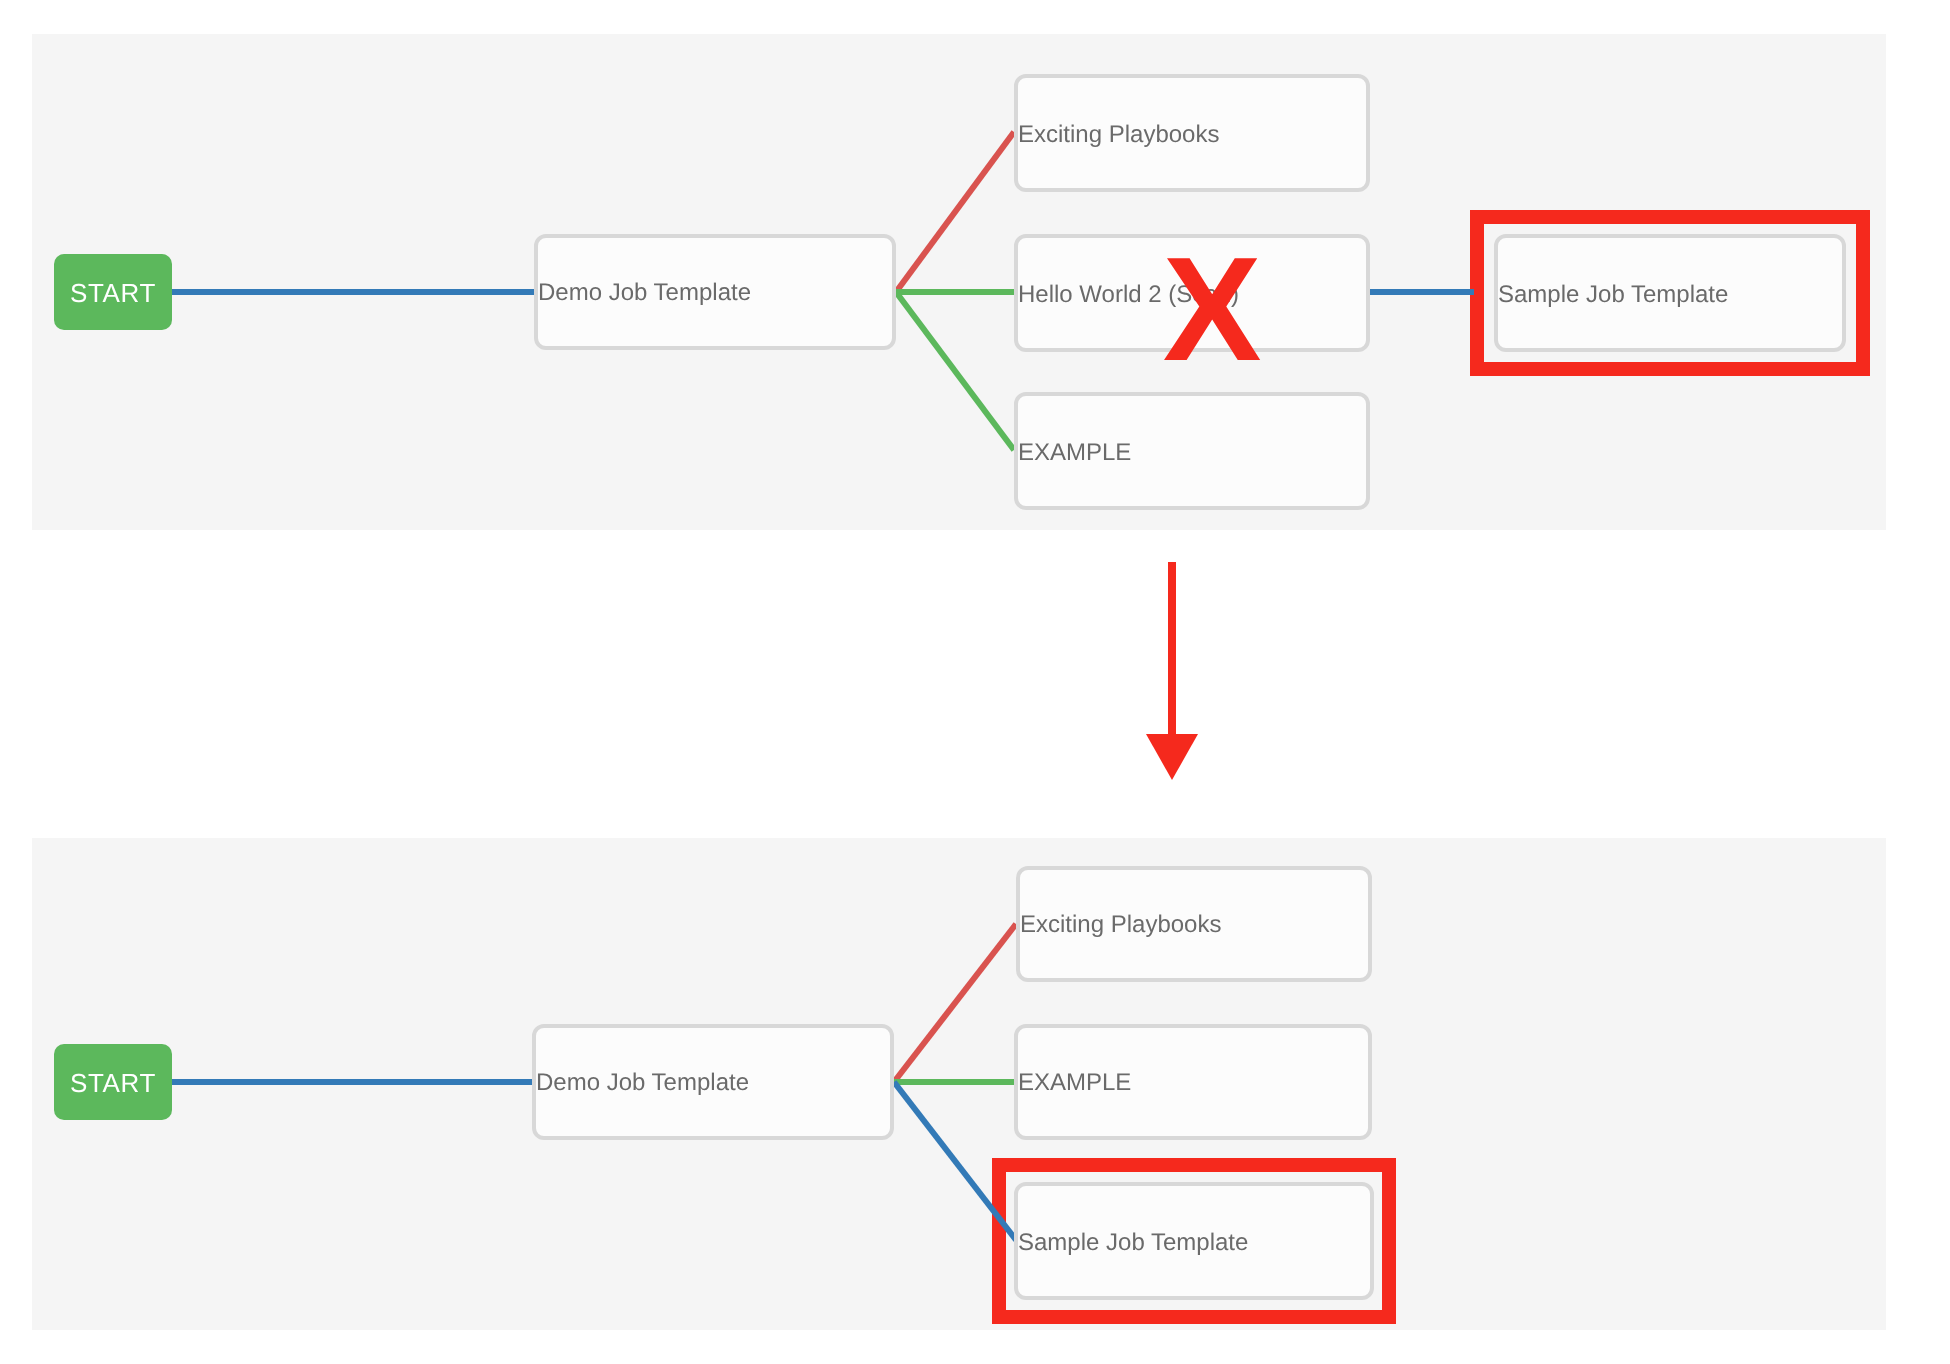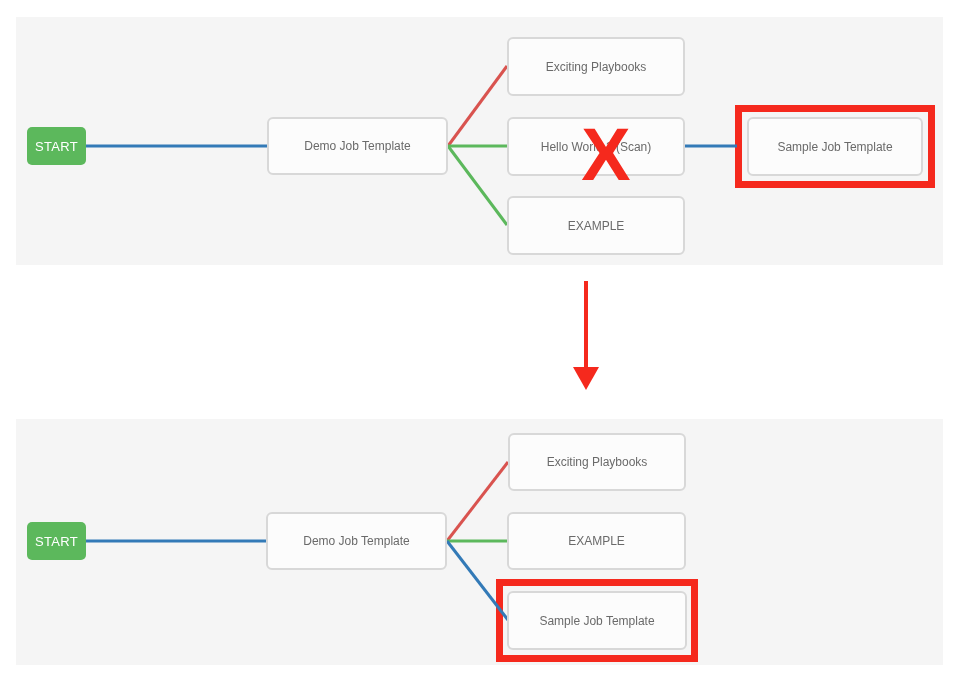--- a/index.html
+++ b/index.html
@@ -28,21 +28,20 @@
   .edge-red   { stroke: var(--edge_red, #d9534f); }
   .edge-green { stroke: var(--edge_green, #5cb85c); }
   .node {
     position: absolute;
     z-index: 3;
     background: var(--node_bg, #fcfcfc);
     border: 2px solid var(--node_border, #d8d8d8);
     border-radius: 6px;
     display: flex;
     align-items: center;
-    justify-content: center;
     color: var(--node_text, #6a6a6a);
     font-size: 12px;
     text-align: center;
     cursor: pointer;
   }
   .start-btn {
     position: absolute;
     z-index: 3;
     background: var(--start_bg, #5cb85c);
     border-radius: 5px;

